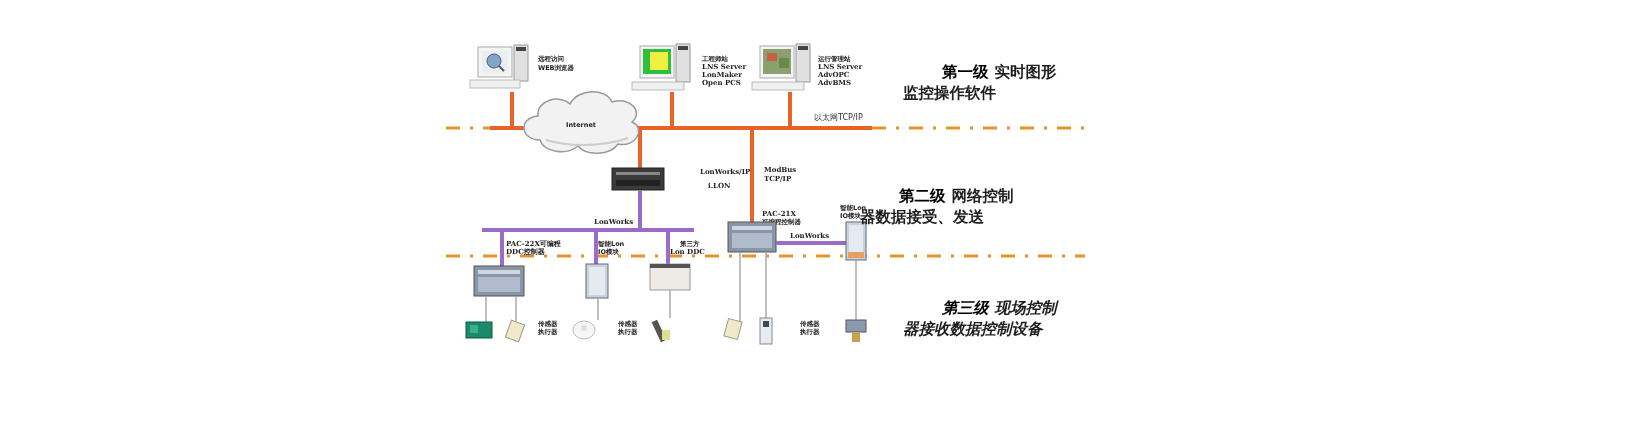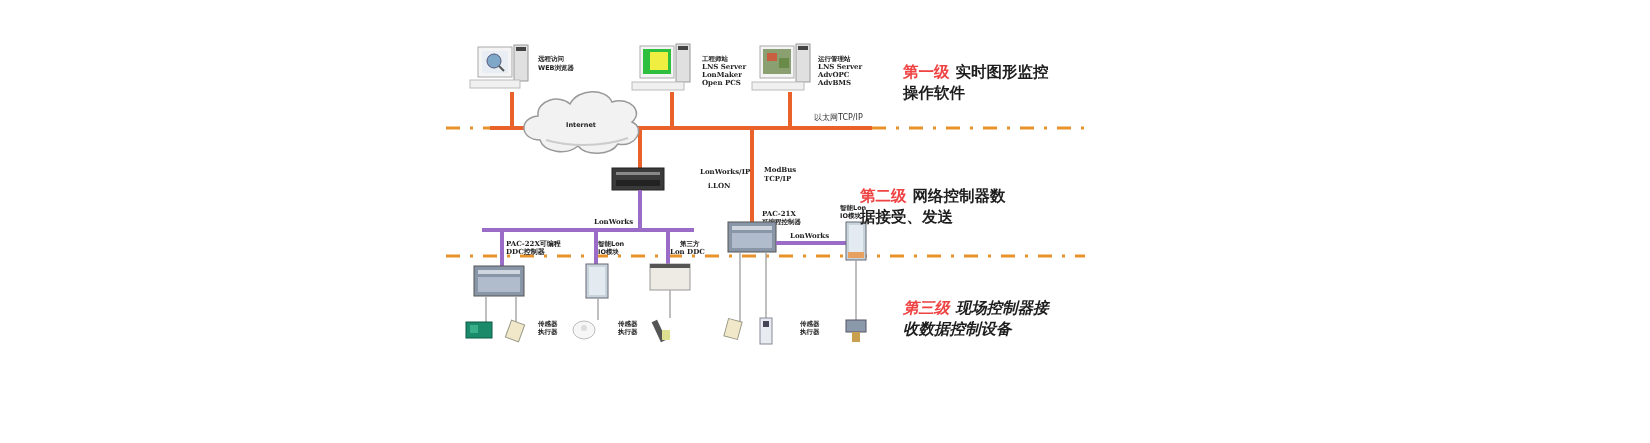--- a/index.html
+++ b/index.html
@@ -4,21 +4,21 @@
   <style>
     html, body { margin:0; padding:0; background:#ffffff; }
     body { width:1650px; height:443px; position:relative; overflow:hidden;
            font-family:"DejaVu Serif", serif; }
     svg#diagram { position:absolute; left:0; top:0; }
     .lbl { font-family:"DejaVu Serif", serif; font-size:7px; font-weight:bold; fill:#222; }
     .lbl-sm { font-family:"DejaVu Sans", sans-serif; font-size:6.5px; font-weight:bold; fill:#222; }
     .eth-lbl { font-family:"DejaVu Sans", sans-serif; font-size:8px; fill:#333; }
     .level { position:absolute; font-family:"DejaVu Sans", sans-serif; font-size:15.5px;
              font-weight:bold; color:#1e1e1e; line-height:21px; width:160px; }
-    .level .tag { color:#ef4444; margin-right:6px; }
+    .level .tag { color:#000000; margin-right:6px;margin-left:39px; }
   </style>
 </head>
 <body>
 
 <svg id="diagram" width="1650" height="443" viewBox="0 0 1650 443">
 
   <g>
     <line x1="446" y1="128" x2="508" y2="128" stroke="#e8922a" stroke-width="3" stroke-dasharray="14 10 3 10"></line>
     <line x1="872" y1="128" x2="1085" y2="128" stroke="#e8922a" stroke-width="3" stroke-dasharray="14 10 3 10"></line>
   </g>

